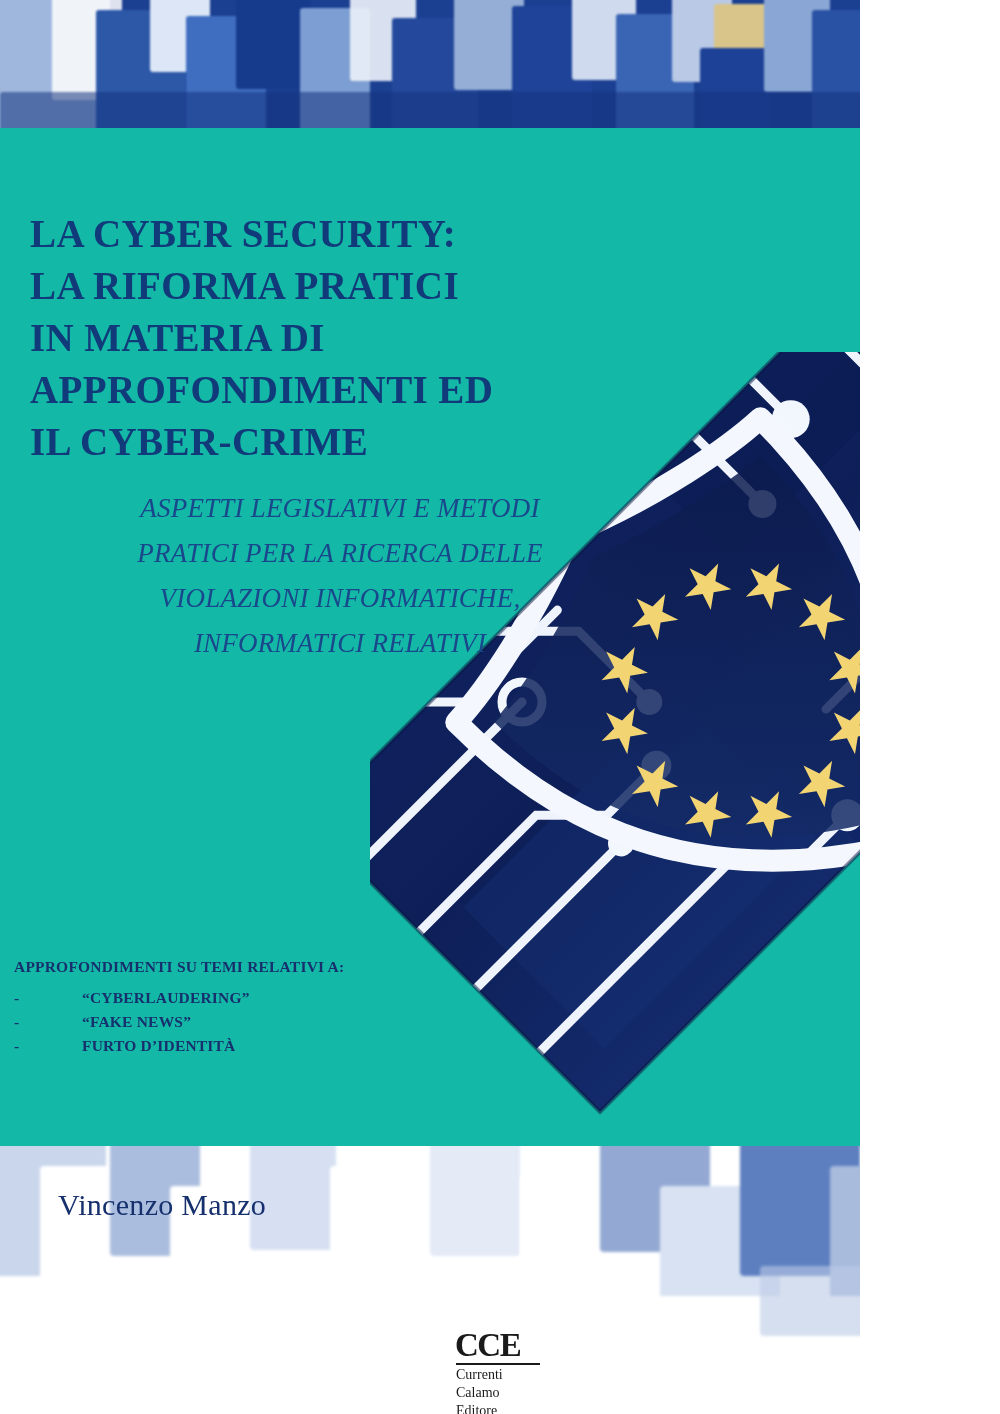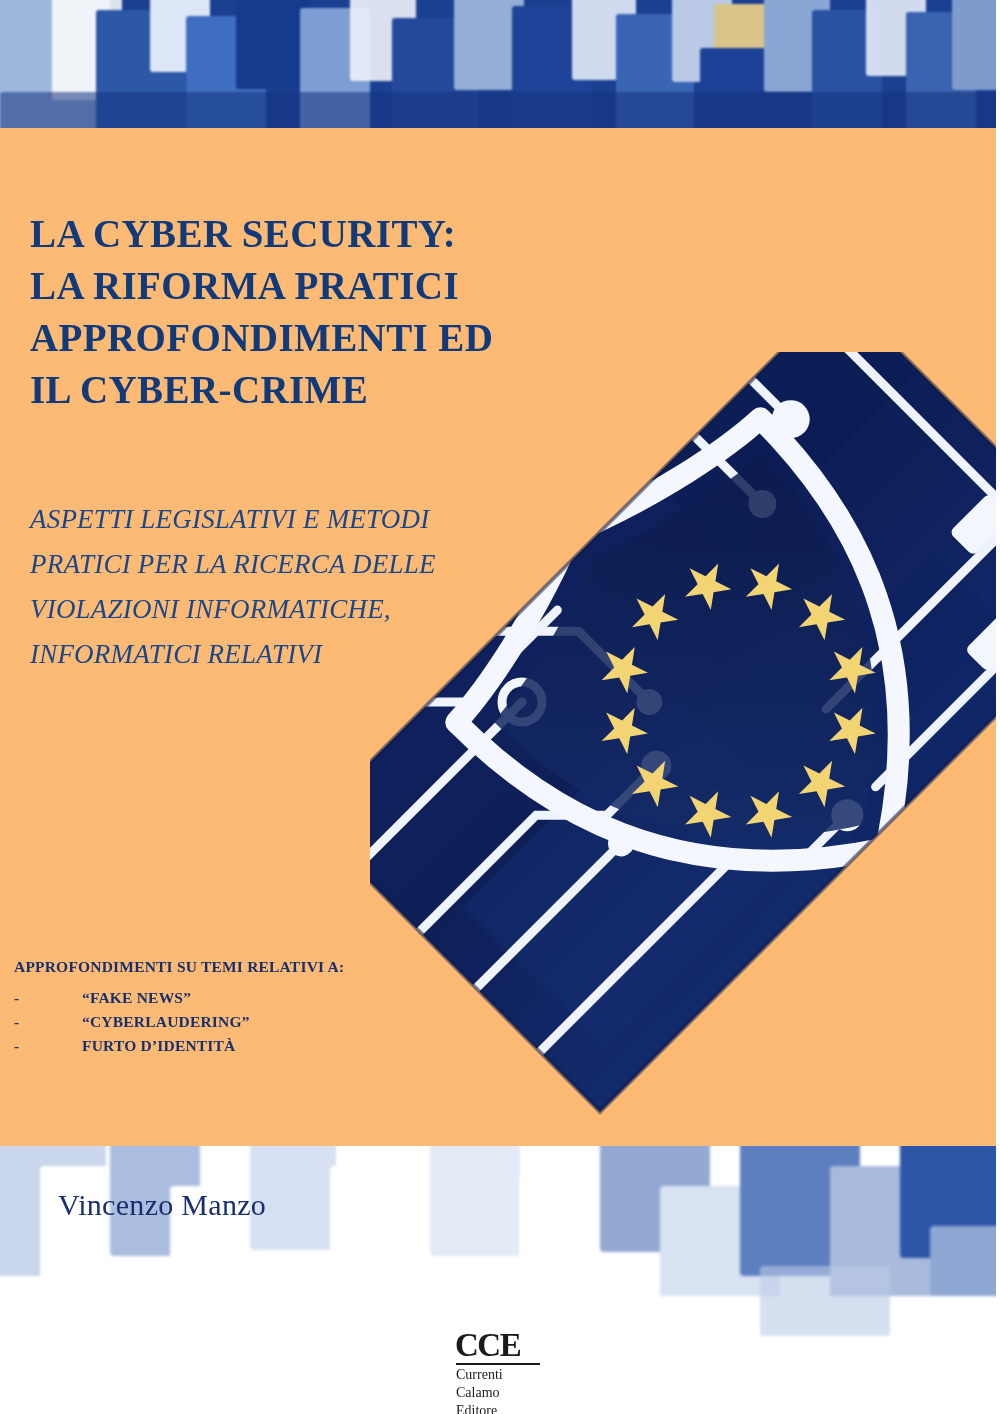--- a/index.html
+++ b/index.html
@@ -5,24 +5,24 @@
   html, body {
     margin: 0;
     padding: 0;
     background: #ffffff;
   }
   body {
     font-family: "Liberation Serif", serif;
   }
   .page {
     position: relative;
-    width: 996px;
+    width: 860px;
     height: 1414px;
     overflow: hidden;
-    background: #fdba74;
+    background: #14b8a6;
   }
 
   
   .banner {
     position: absolute;
     left: 0; top: 0;
     width: 1000px;
     height: 128px;
     overflow: hidden;
     background: #1b3f91;
@@ -71,29 +71,30 @@
     font-weight: bold;
     font-size: 39px;
     line-height: 52px;
     letter-spacing: 0.4px;
   }
   .title .tline { display: block; white-space: nowrap; }
 
   .subtitle {
     position: absolute;
     left: 30px;
-    top: 497px;
+    top: 486px;
     width: 620px;
     color: #19478c;
     font-family: "Liberation Serif", serif;
     font-style: italic;
     font-weight: normal;
     font-size: 27px;
     line-height: 45px;
     letter-spacing: 0.2px;
+    text-align: center;
   }
   .subtitle .sline { display: block; white-space: nowrap; }
 
   .topics {
     position: absolute;
     left: 14px;
     top: 955px;
     width: 520px;
     color: #16306e;
     font-family: "Liberation Serif", serif;
@@ -312,38 +313,39 @@
         <rect x="-120" y="-120" width="960" height="960" fill="none"></rect>
       </g>
 
       <polygon points="470,-60 760,230 230,760 -60,470" fill="none" stroke="#0a1742" stroke-width="4" opacity="0.5"></polygon>
     </svg>
   </div>
 
   <div class="title">
     <span class="tline">LA CYBER SECURITY:</span>
     <span class="tline">LA RIFORMA PRATICI</span>
+    <span class="tline">IN MATERIA DI</span>
     <span class="tline">APPROFONDIMENTI ED</span>
     <span class="tline">IL CYBER-CRIME</span>
   </div>
 
   <div class="subtitle">
     <span class="sline">ASPETTI LEGISLATIVI E METODI</span>
     <span class="sline">PRATICI PER LA RICERCA DELLE</span>
     <span class="sline">VIOLAZIONI INFORMATICHE,</span>
     <span class="sline">INFORMATICI RELATIVI</span>
   </div>
 
   <div class="topics">
     <span class="topic-head">APPROFONDIMENTI SU TEMI RELATIVI A:</span>
     <span class="topic-row">
-      <span class="dash">-</span><span>“FAKE NEWS”</span>
+      <span class="dash">-</span><span>“CYBERLAUDERING”</span>
     </span>
     <span class="topic-row">
-      <span class="dash">-</span><span>“CYBERLAUDERING”</span>
+      <span class="dash">-</span><span>“FAKE NEWS”</span>
     </span>
     <span class="topic-row">
       <span class="dash">-</span><span>FURTO D’IDENTITÀ</span>
     </span>
   </div>
 
   <div class="author">Vincenzo Manzo</div>
 
   <div class="logo">
     <div class="logo-mark">CCE</div>

